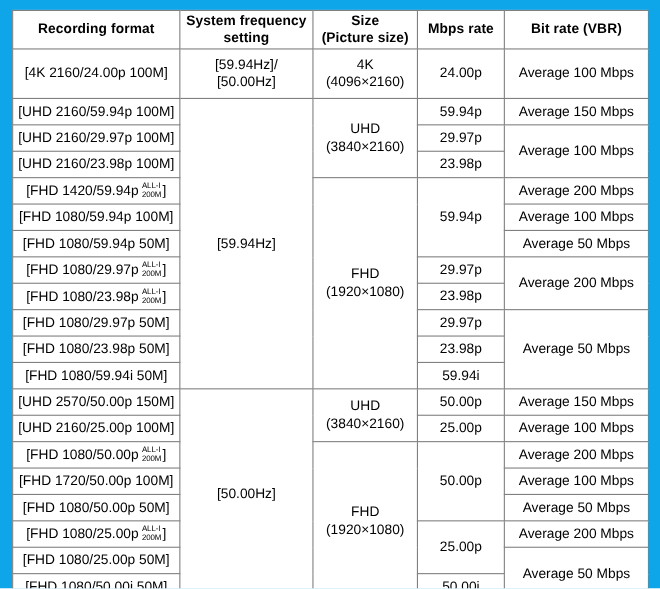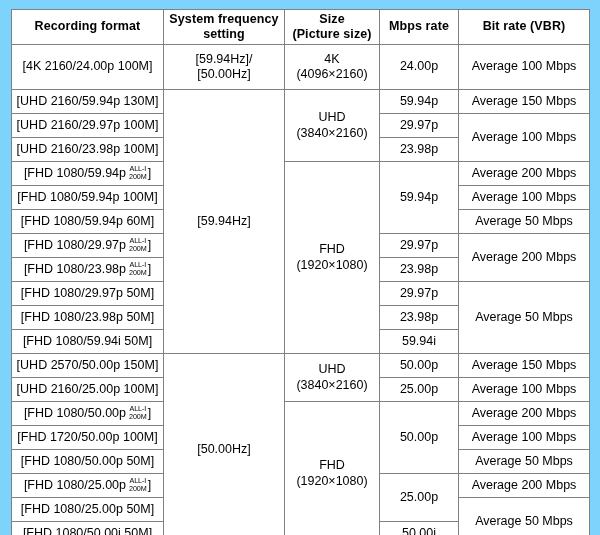--- a/index.html
+++ b/index.html
@@ -11,21 +11,21 @@
     width: 600px;
     height: 535px;
     font-family: "Liberation Sans", sans-serif;
     -webkit-font-smoothing: antialiased;
   }
   #page {
     position: relative;
     width: 600px;
     height: 535px;
     overflow: hidden;
-    background: #7dd3fc;
+    background: #0ea5e9;
   }
   table.rec-table {
     position: absolute;
     left: 11px;
     top: 9px;
     width: 578px;
     border-collapse: collapse;
     table-layout: fixed;
     background: #ffffff;
   }
@@ -70,21 +70,21 @@
   }
   td.fmt.tall { height: 44px; }
 
   
   .alli {
     display: inline-block;
     vertical-align: middle;
     font-size: 7.2px;
     line-height: 1.03;
     letter-spacing: -0.1px;
-    text-align: center;
+    text-align: left;
     margin: 0 1px 1px 3px;
     position: relative;
     top: -0.5px;
   }
   .alli span { display: block; white-space: nowrap; }
 
   td.cell { height: 23px; padding: 0 3px; }
   td.cell.tall { height: 44px; }
   .two-line span { display: block; }
 </style>
@@ -137,21 +137,21 @@
         <td class="cell tall two-line">
           <span>4K</span>
           <span>(4096×2160)</span>
         </td>
         <td class="cell tall">24.00p</td>
         <td class="cell tall">Average 100 Mbps</td>
       </tr>
 
       <tr>
         <td class="fmt">
-          <span>[UHD 2160/59.94p 130M]</span>
+          <span>[UHD 2160/59.94p 100M]</span>
         </td>
         <td class="cell" rowspan="11">[59.94Hz]</td>
         <td class="cell two-line" rowspan="3">
           <span>UHD</span>
           <span>(3840×2160)</span>
         </td>
         <td class="cell">59.94p</td>
         <td class="cell">Average 150 Mbps</td>
       </tr>
 
@@ -165,40 +165,40 @@
 
       <tr>
         <td class="fmt">
           <span>[UHD 2160/23.98p 100M]</span>
         </td>
         <td class="cell">23.98p</td>
       </tr>
 
       <tr>
         <td class="fmt">
-          <span>[FHD 1080/59.94p</span><span class="alli"><span>ALL-I</span><span>200M</span></span><span>]</span>
+          <span>[FHD 1420/59.94p</span><span class="alli"><span>ALL-I</span><span>200M</span></span><span>]</span>
         </td>
         <td class="cell two-line" rowspan="8">
           <span>FHD</span>
           <span>(1920×1080)</span>
         </td>
         <td class="cell" rowspan="3">59.94p</td>
         <td class="cell">Average 200 Mbps</td>
       </tr>
 
       <tr>
         <td class="fmt">
           <span>[FHD 1080/59.94p 100M]</span>
         </td>
         <td class="cell">Average 100 Mbps</td>
       </tr>
 
       <tr>
         <td class="fmt">
-          <span>[FHD 1080/59.94p 60M]</span>
+          <span>[FHD 1080/59.94p 50M]</span>
         </td>
         <td class="cell">Average 50 Mbps</td>
       </tr>
 
       <tr>
         <td class="fmt">
           <span>[FHD 1080/29.97p</span><span class="alli"><span>ALL-I</span><span>200M</span></span><span>]</span>
         </td>
         <td class="cell">29.97p</td>
         <td class="cell" rowspan="2">Average 200 Mbps</td>

